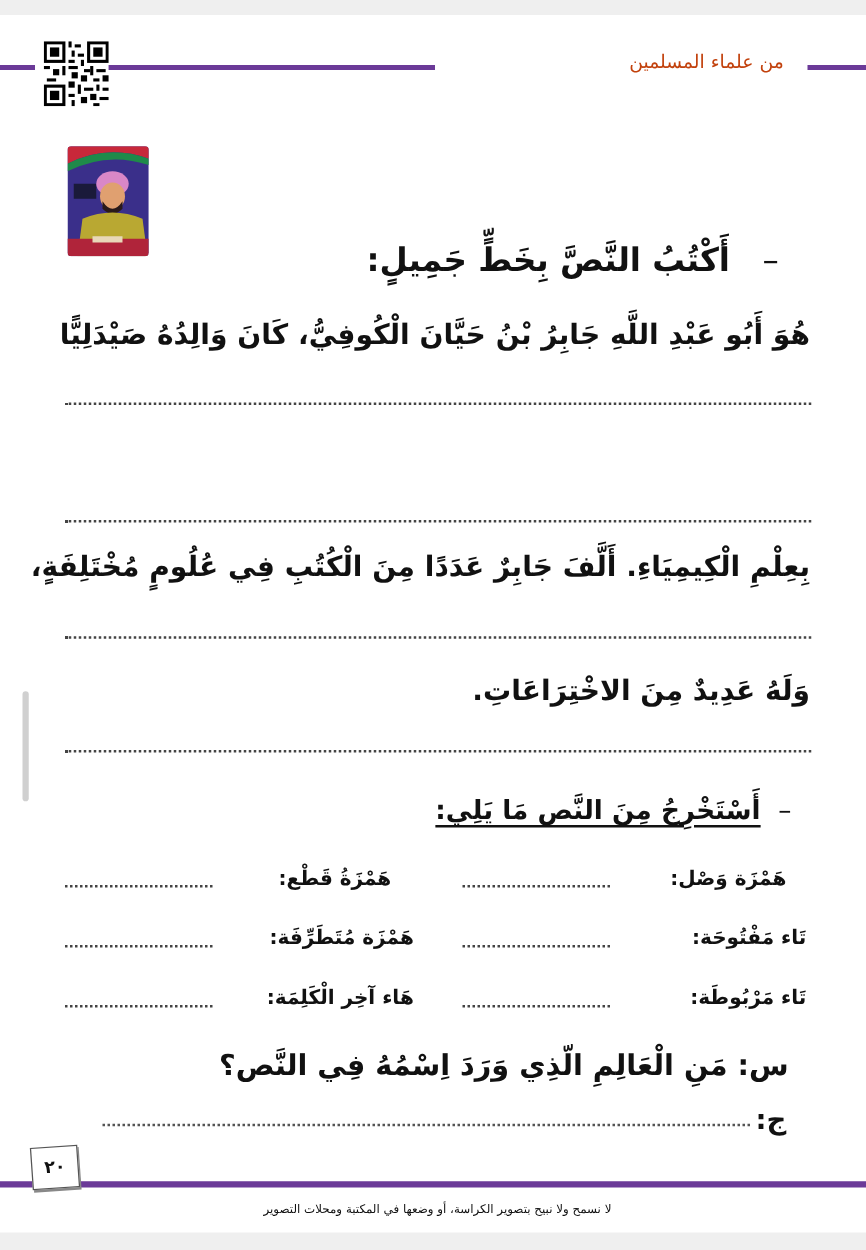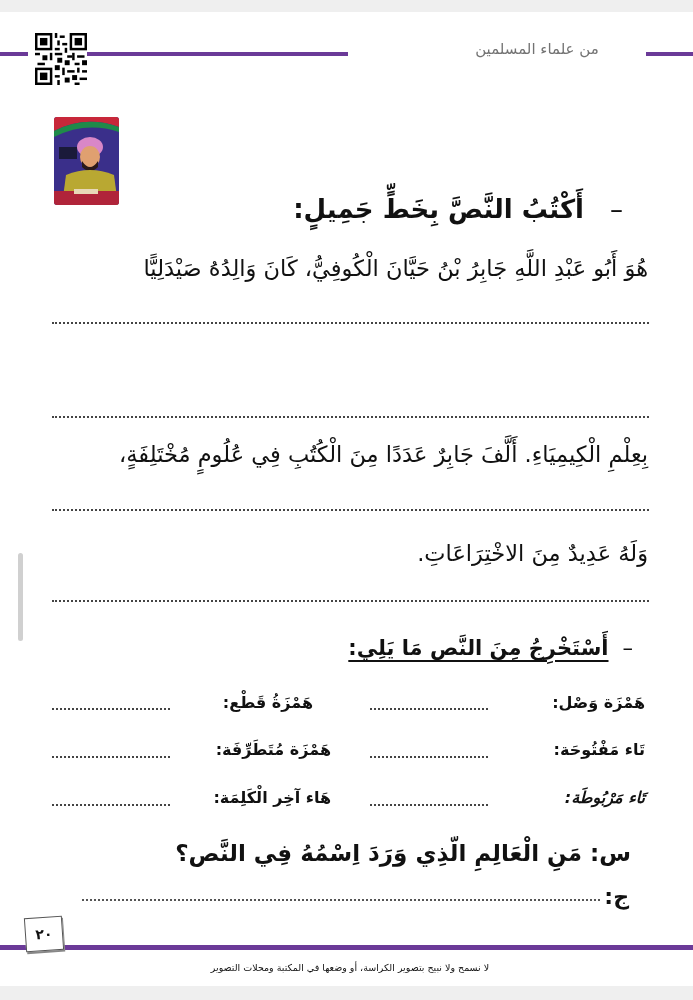--- a/index.html
+++ b/index.html
@@ -14,21 +14,21 @@
     .top-gray { position: absolute; top: 0; left: 0; width: 693px; height: 12px; background: #efefef; }
     .bottom-gray { position: absolute; bottom: 0; left: 0; width: 693px; height: 14px; background: #efefef; }
 
     
     .hdr-bar { position: absolute; height: 4px; background: #6b3a98; top: 52px; }
     .hdr-bar.a { left: 0; width: 28px; }
     .hdr-bar.b { left: 68px; width: 280px; }
     .hdr-bar.c { left: 646px; width: 47px; }
     .hdr-title {
       position: absolute; top: 40px; right: 66px; width: 180px;
-      font-size: 15px; text-align: center; direction: rtl; color: #737373;
+      font-size: 15px; text-align: right; direction: rtl; color: #c2410c;
     }
 
     .qr { position: absolute; left: 35px; top: 33px; width: 52px; height: 52px; }
 
     
     .banner { position: absolute; left: 150px; top: 88px; width: 400px; height: 68px; }
     .banner svg { position: absolute; left: 0; top: 0; }
     .banner-text {
       position: absolute; left: 55px; right: 20px; top: 12px; height: 42px;
       font-size: 25px; font-weight: bold; text-align: center; direction: rtl;
@@ -38,21 +38,21 @@
     .portrait { position: absolute; left: 54px; top: 117px; width: 65px; height: 88px; border-radius: 3px; overflow: hidden; }
 
     .heading1 {
       position: absolute; right: 70px; top: 194px;
       font-size: 26px; font-weight: bold; direction: rtl; white-space: nowrap;
     }
     .heading1 .dash { margin-left: 26px; font-weight: normal; }
 
     .para {
       position: absolute; right: 45px; width: 605px;
-      font-size: 22.5px; font-weight: normal; direction: rtl; text-align: right; white-space: nowrap;
+      font-size: 22.5px; font-weight: bold; direction: rtl; text-align: right; white-space: nowrap;
       letter-spacing: -0.2px;
     }
     .dots {
       position: absolute; left: 52px; width: 597px; height: 2px;
       border-bottom: 2px dotted #444;
     }
 
     .heading2 {
       position: absolute; right: 60px; top: 636px;
       font-size: 21px; font-weight: bold; direction: rtl; white-space: nowrap;
@@ -170,31 +170,31 @@
   <div class="para" style="top:441px;">بِعِلْمِ الْكِيمِيَاءِ. أَلَّفَ جَابِرٌ عَدَدًا مِنَ الْكُتُبِ فِي عُلُومٍ مُخْتَلِفَةٍ،</div>
   <div class="dots" style="top:509px;"></div>
 
   <div class="para" style="top:540px;">وَلَهُ عَدِيدٌ مِنَ الاخْتِرَاعَاتِ.</div>
   <div class="dots" style="top:600px;"></div>
 
   <div class="heading2">
     <span class="dash">–</span><span class="ul">أَسْتَخْرِجُ مِنَ النَّص مَا يَلِي:</span>
   </div>
 
-  <div class="ex-label" style="right:48px; top:693px;">هَمْزَة وَصْل:</div>
+  <div class="ex-label" style="right:64px; top:693px;">هَمْزَة وَصْل:</div>
   <div class="ex-dots" style="left:370px; top:708px;"></div>
   <div class="ex-label" style="right:380px; top:693px;">هَمْزَةُ قَطْع:</div>
   <div class="ex-dots" style="left:52px; top:708px;"></div>
 
   <div class="ex-label" style="right:48px; top:740px;">تَاء مَفْتُوحَة:</div>
   <div class="ex-dots" style="left:370px; top:756px;"></div>
   <div class="ex-label" style="right:362px; top:740px;">هَمْزَة مُتَطَرِّفَة:</div>
   <div class="ex-dots" style="left:52px; top:756px;"></div>
 
-  <div class="ex-label" style="right:48px; top:788px;font-style:italic;">تَاء مَرْبُوطَة:</div>
+  <div class="ex-label" style="right:48px; top:788px;">تَاء مَرْبُوطَة:</div>
   <div class="ex-dots" style="left:370px; top:804px;"></div>
   <div class="ex-label" style="right:362px; top:788px;">هَاء آخِر الْكَلِمَة:</div>
   <div class="ex-dots" style="left:52px; top:804px;"></div>
 
   <div class="question">س: مَنِ الْعَالِمِ الّذِي وَرَدَ اِسْمُهُ فِي النَّص؟</div>
   <div class="answer-label">ج:</div>
   <div class="answer-dots"></div>
 
   <div class="foot-bar"></div>
   <div class="page-tag">٢٠</div>

